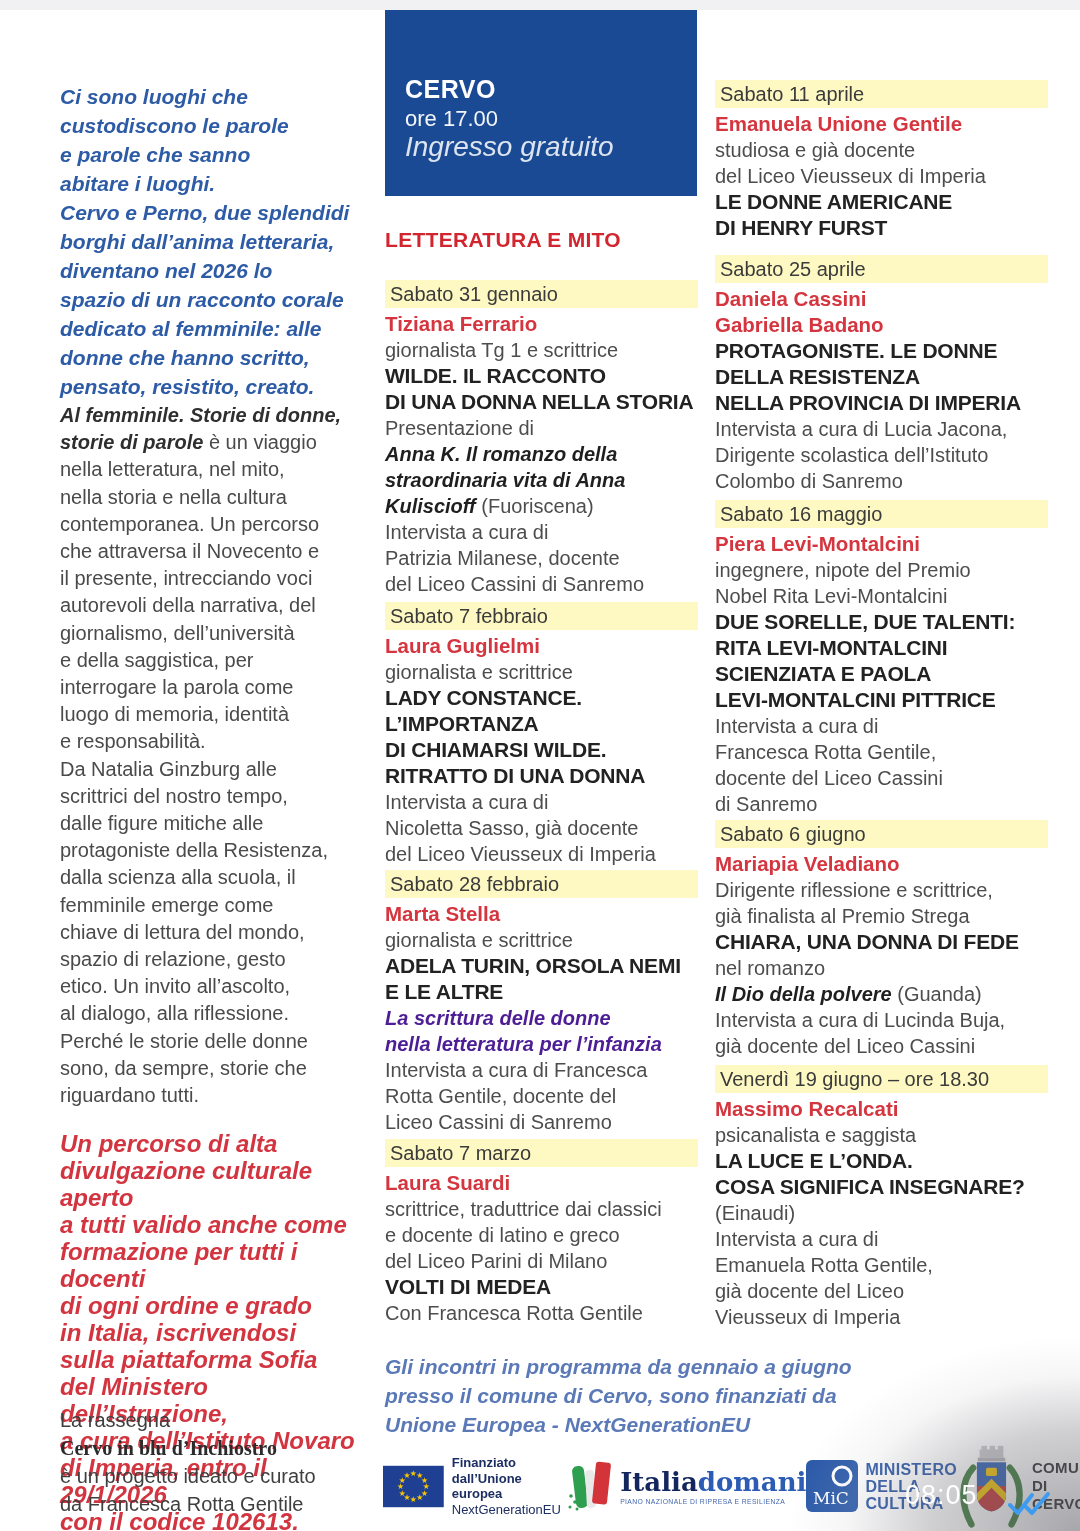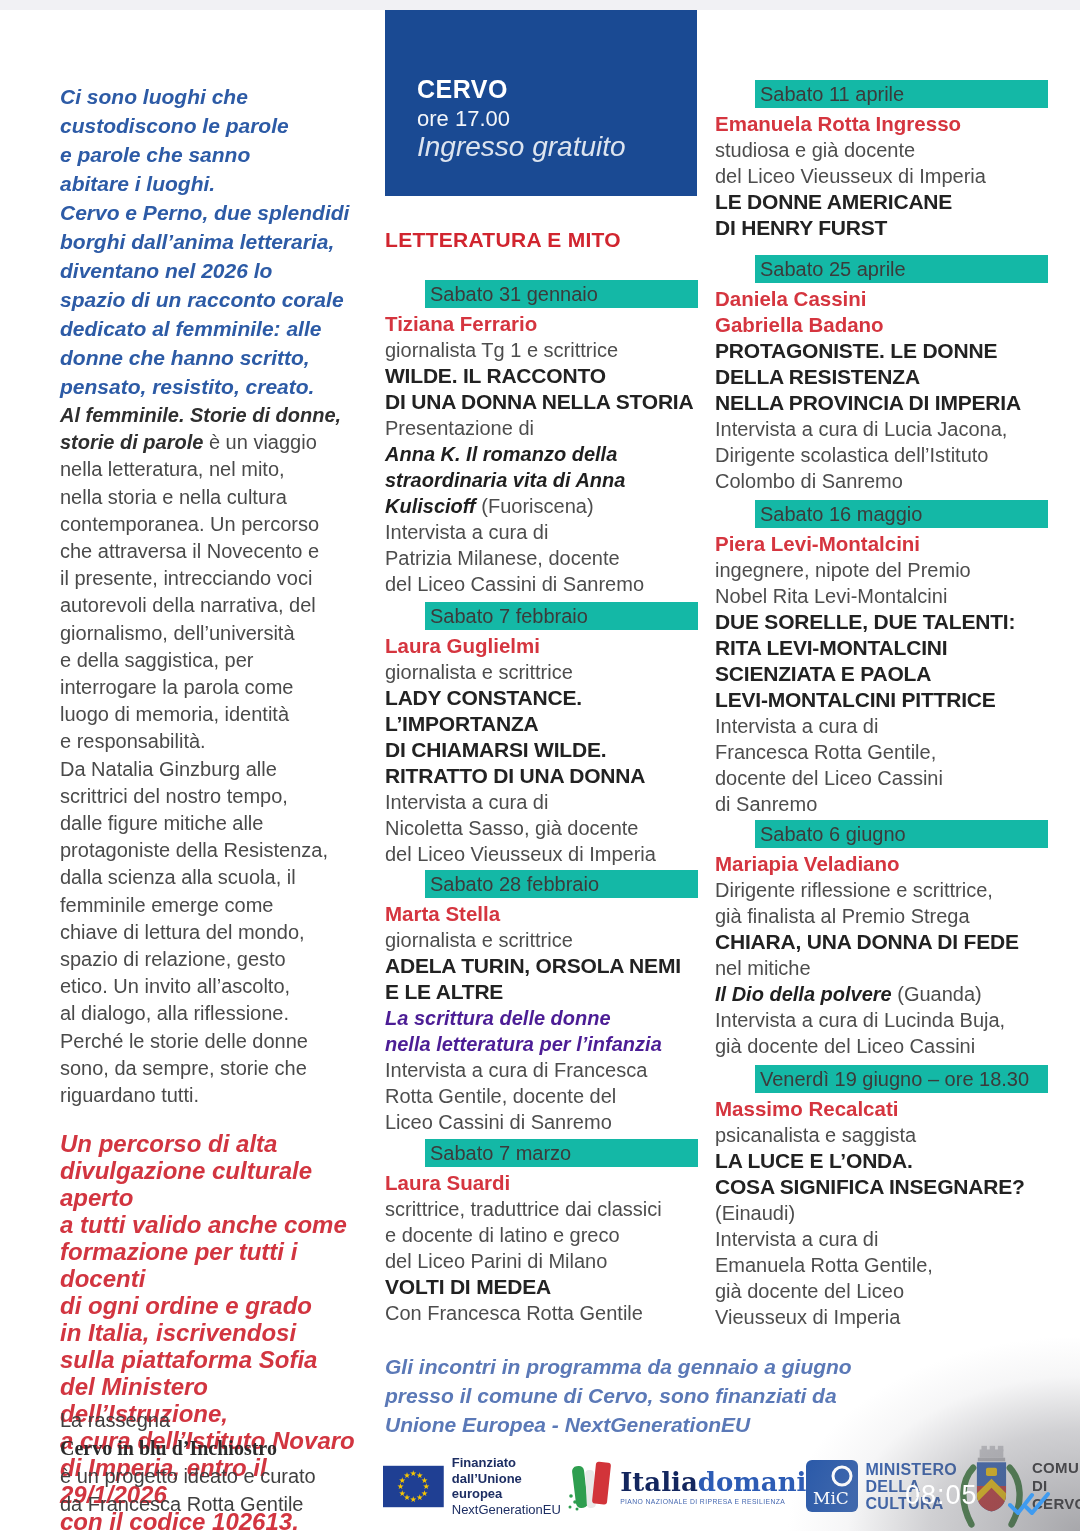--- a/index.html
+++ b/index.html
@@ -22,35 +22,35 @@
   #intro-red{left:60px;top:1090px;width:320px;
     color:#d23540;font-weight:bold;font-style:italic;
     font-size:24px;line-height:27px;white-space:pre-line;margin-top:40px;}
   #credits{left:60px;top:1406px;width:320px;color:#3f3f3f;
     font-size:20px;line-height:28px;}
   #credits .bold{font-weight:bold;color:#2b2b2b;font-family:Liberation Serif, serif;}
   #credits div{white-space:pre-line;}
 
   
   #venue-box{left:385px;top:10px;width:312px;height:186px;background:#1a4a93;
-    box-sizing:border-box;padding:64px 10px 0 32px;color:#fff;}
+    box-sizing:border-box;padding:64px 10px 0 20px;color:#fff;}
   .vb-city{font-weight:bold;font-size:25px;line-height:31px;letter-spacing:.5px;}
   .vb-name{font-weight:bold;font-style:italic;font-size:22.5px;line-height:29px;}
   .vb-time{font-size:22px;line-height:28px;color:rgba(255,255,255,.95);}
   .vb-adm{font-style:italic;font-size:28px;line-height:28px;color:rgba(255,255,255,.85);}
 
   #section-heading{left:385px;top:228px;width:313px;
     color:#d1252f;font-weight:bold;font-size:21px;letter-spacing:.3px;}
 
   
   #events-middle{left:385px;top:0;width:313px;height:1531px;}
   #events-right{left:715px;top:0;width:333px;height:1531px;}
   .ev{position:absolute;left:0;width:100%;}
-  .ev-date{background:#14b8a6;color:#3b3b3b;font-size:20px;line-height:25px;
-    padding:2px 6px 1px 5px;margin-bottom:3px;margin-left:40px;}
+  .ev-date{background:#fef9c3;color:#3b3b3b;font-size:20px;line-height:25px;
+    padding:2px 6px 1px 5px;margin-bottom:3px;}
   .ev-line{white-space:pre-line;font-size:20px;line-height:26px;color:#4d4d4d;}
   .ev-name{color:#d5353f;font-weight:bold;font-size:20.5px;}
   .ev-title{color:#222222;font-weight:bold;font-size:21px;letter-spacing:-.2px;}
   .ev-sub{color:#4c1d95;font-weight:bold;font-style:italic;}
   .ev-mixed em{font-weight:bold;font-style:italic;color:#1f1f1f;}
   .ev-mixed span{font-style:normal;color:#4d4d4d;}
 
   
   #funding-note{left:385px;top:1352px;width:660px;
     color:#5b79b7;font-weight:bold;font-style:italic;
@@ -190,21 +190,21 @@
       <div class="ev-line">scrittrice, traduttrice dai classici
 e docente di latino e greco
 del Liceo Parini di Milano</div>
       <div class="ev-line ev-title">VOLTI DI MEDEA</div>
       <div class="ev-line">Con Francesca Rotta Gentile</div>
     </div>
   </div>
 <div id="events-right" class="abs">
     <div class="ev" style="top: 80px;">
       <div class="ev-date">Sabato 11 aprile</div>
-      <div class="ev-line ev-name">Emanuela Rotta Ingresso</div>
+      <div class="ev-line ev-name">Emanuela Unione Gentile</div>
       <div class="ev-line">studiosa e già docente
 del Liceo Vieusseux di Imperia</div>
       <div class="ev-line ev-title">LE DONNE AMERICANE
 DI HENRY FURST</div>
     </div>
     <div class="ev" style="top: 255px;">
       <div class="ev-date">Sabato 25 aprile</div>
       <div class="ev-line ev-name">Daniela Cassini</div>
       <div class="ev-line ev-name">Gabriella Badano</div>
       <div class="ev-line ev-title">PROTAGONISTE. LE DONNE
@@ -227,21 +227,21 @@
 Francesca Rotta Gentile,
 docente del Liceo Cassini
 di Sanremo</div>
     </div>
     <div class="ev" style="top: 820px;">
       <div class="ev-date">Sabato 6 giugno</div>
       <div class="ev-line ev-name">Mariapia Veladiano</div>
       <div class="ev-line">Dirigente riflessione e scrittrice,
 già finalista al Premio Strega</div>
       <div class="ev-line ev-title">CHIARA, UNA DONNA DI FEDE</div>
-      <div class="ev-line">nel mitiche</div>
+      <div class="ev-line">nel romanzo</div>
       <div class="ev-line ev-mixed"><em>Il Dio della polvere</em><span> (Guanda)</span></div>
       <div class="ev-line">Intervista a cura di Lucinda Buja,
 già docente del Liceo Cassini</div>
     </div>
     <div class="ev" style="top: 1065px;">
       <div class="ev-date">Venerdì 19 giugno – ore 18.30</div>
       <div class="ev-line ev-name">Massimo Recalcati</div>
       <div class="ev-line">psicanalista e saggista</div>
       <div class="ev-line ev-title">LA LUCE E L’ONDA.
 COSA SIGNIFICA INSEGNARE?</div>

